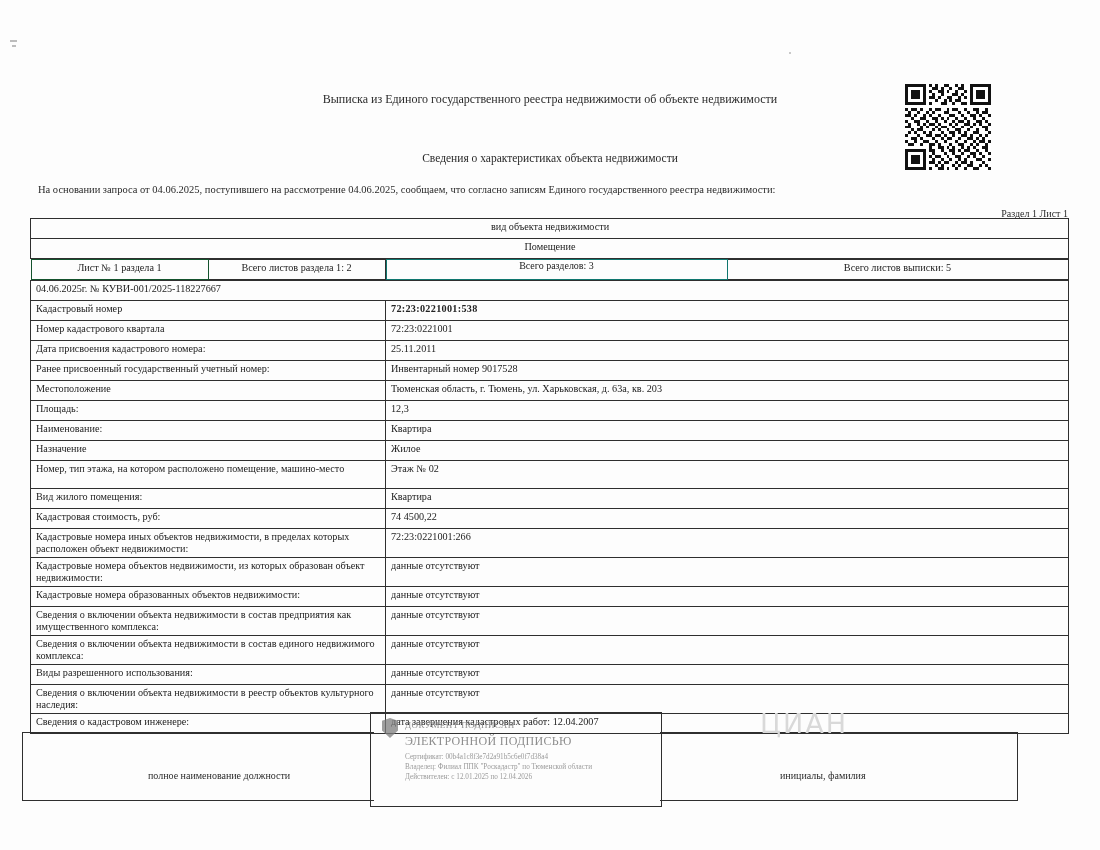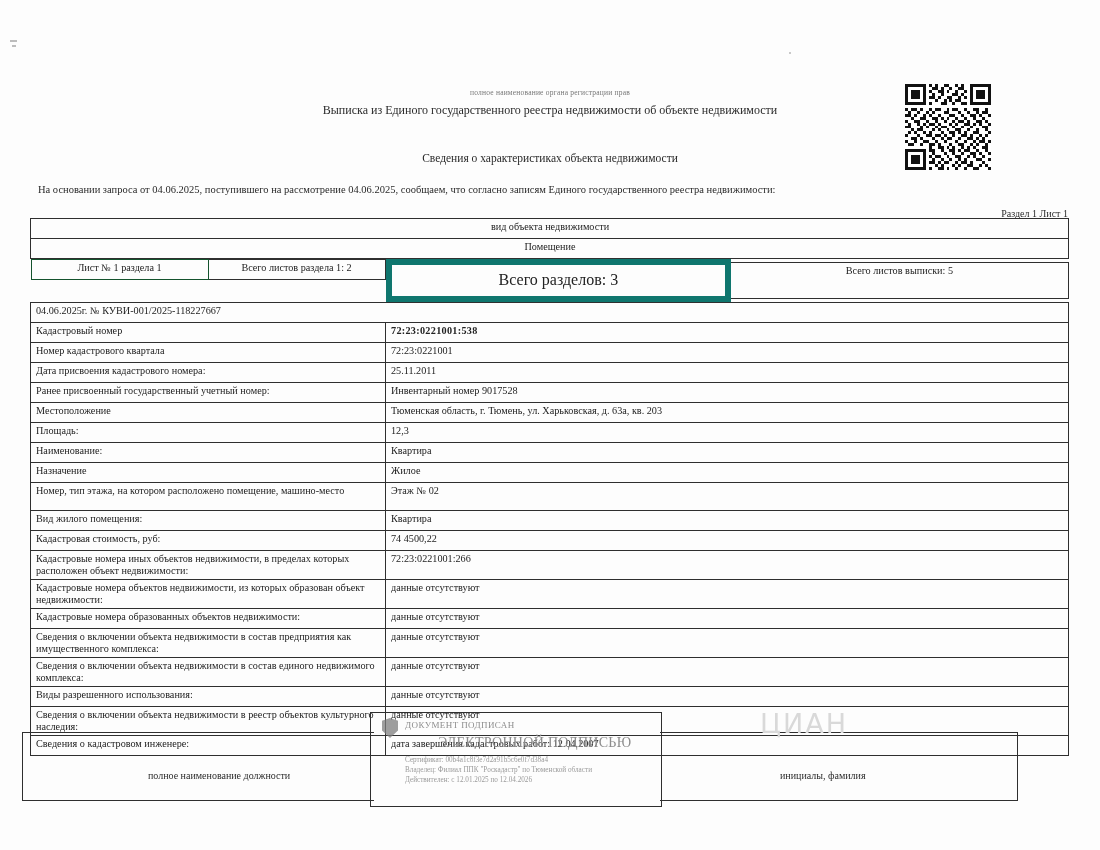--- a/index.html
+++ b/index.html
@@ -179,25 +179,24 @@
     color: #9a9a9a;
     line-height: 1.42;
   }
   .stamp-inner .l1 {
     font-size: 9px;
     color: #8d8d8d;
     letter-spacing: .4px;
     margin-bottom: 1px;
   }
   .stamp-inner .l2 {
-    font-size: 14px;
+    font-size: 12px;
     color: #8d8d8d;
     letter-spacing: .3px;
     margin-bottom: 2px;
-    margin-left: 33px;
   }
   .crest {
     position: absolute;
     left: 382px;
     top: 718px;
     width: 18px;
     height: 24px;
   }
   .crest-shape {
     width: 16px; height: 20px;
@@ -225,21 +224,20 @@
 </head>
 <body>
 
 <div class="page">
 
   <div class="speck" style="left:10px;top:40px;width:7px;height:2px;"></div>
   <div class="speck" style="left:12px;top:45px;width:4px;height:2px;"></div>
   <div class="scan-dot" style="left:789px;top:52px;"></div>
 
   <div class="header-block">
-    <div class="org-sub">полное наименование органа регистрации прав</div>
     <div class="doc-title">Выписка из Единого государственного реестра недвижимости об объекте недвижимости</div>
   </div>
 
   <div class="section-title">Сведения о характеристиках объекта недвижимости</div>
   <div class="basis-line">На  основании запроса от 04.06.2025, поступившего на рассмотрение 04.06.2025, сообщаем, что согласно записям Единого государственного реестра недвижимости:</div>
   <div class="razdel-label">Раздел 1 Лист 1</div>
 
   <div class="qr">
     <svg width="86" height="86" viewBox="0 0 29 29" shape-rendering="crispEdges">
       <rect width="29" height="29" fill="#fff"></rect>
@@ -496,21 +494,21 @@
               <td class="ctr" style="border:1px solid #14532d;padding:2px 3px;font-size:10.2px;">Лист № 1 раздела 1</td>
               <td class="ctr" style="border:1px solid #2f2f2f;padding:2px 3px;font-size:10.2px;margin-top:40px;">Всего листов раздела 1: 2</td>
             </tr>
           </tbody>
             </table>
         </td>
         <td class="nb" style="padding:0">
           <table style="width:100%;border-collapse:collapse;table-layout:fixed;">
             <tbody>
                 <tr>
-              <td class="ctr" style="border:6px solid #0f766e;padding:6px 3px;font-size:16px;">Всего разделов: 3</td>
+              <td class="ctr" style="border:1px solid #0f766e;padding:0 3px;font-size:10px;">Всего разделов: 3</td>
               <td class="ctr" style="border:1px solid #2f2f2f;padding:2px 3px;font-size:10.2px;">Всего листов выписки: 5</td>
             </tr>
           </tbody>
             </table>
         </td>
       </tr>
       <tr>
         <td colspan="2">04.06.2025г. № КУВИ-001/2025-118227667</td>
       </tr>
 

